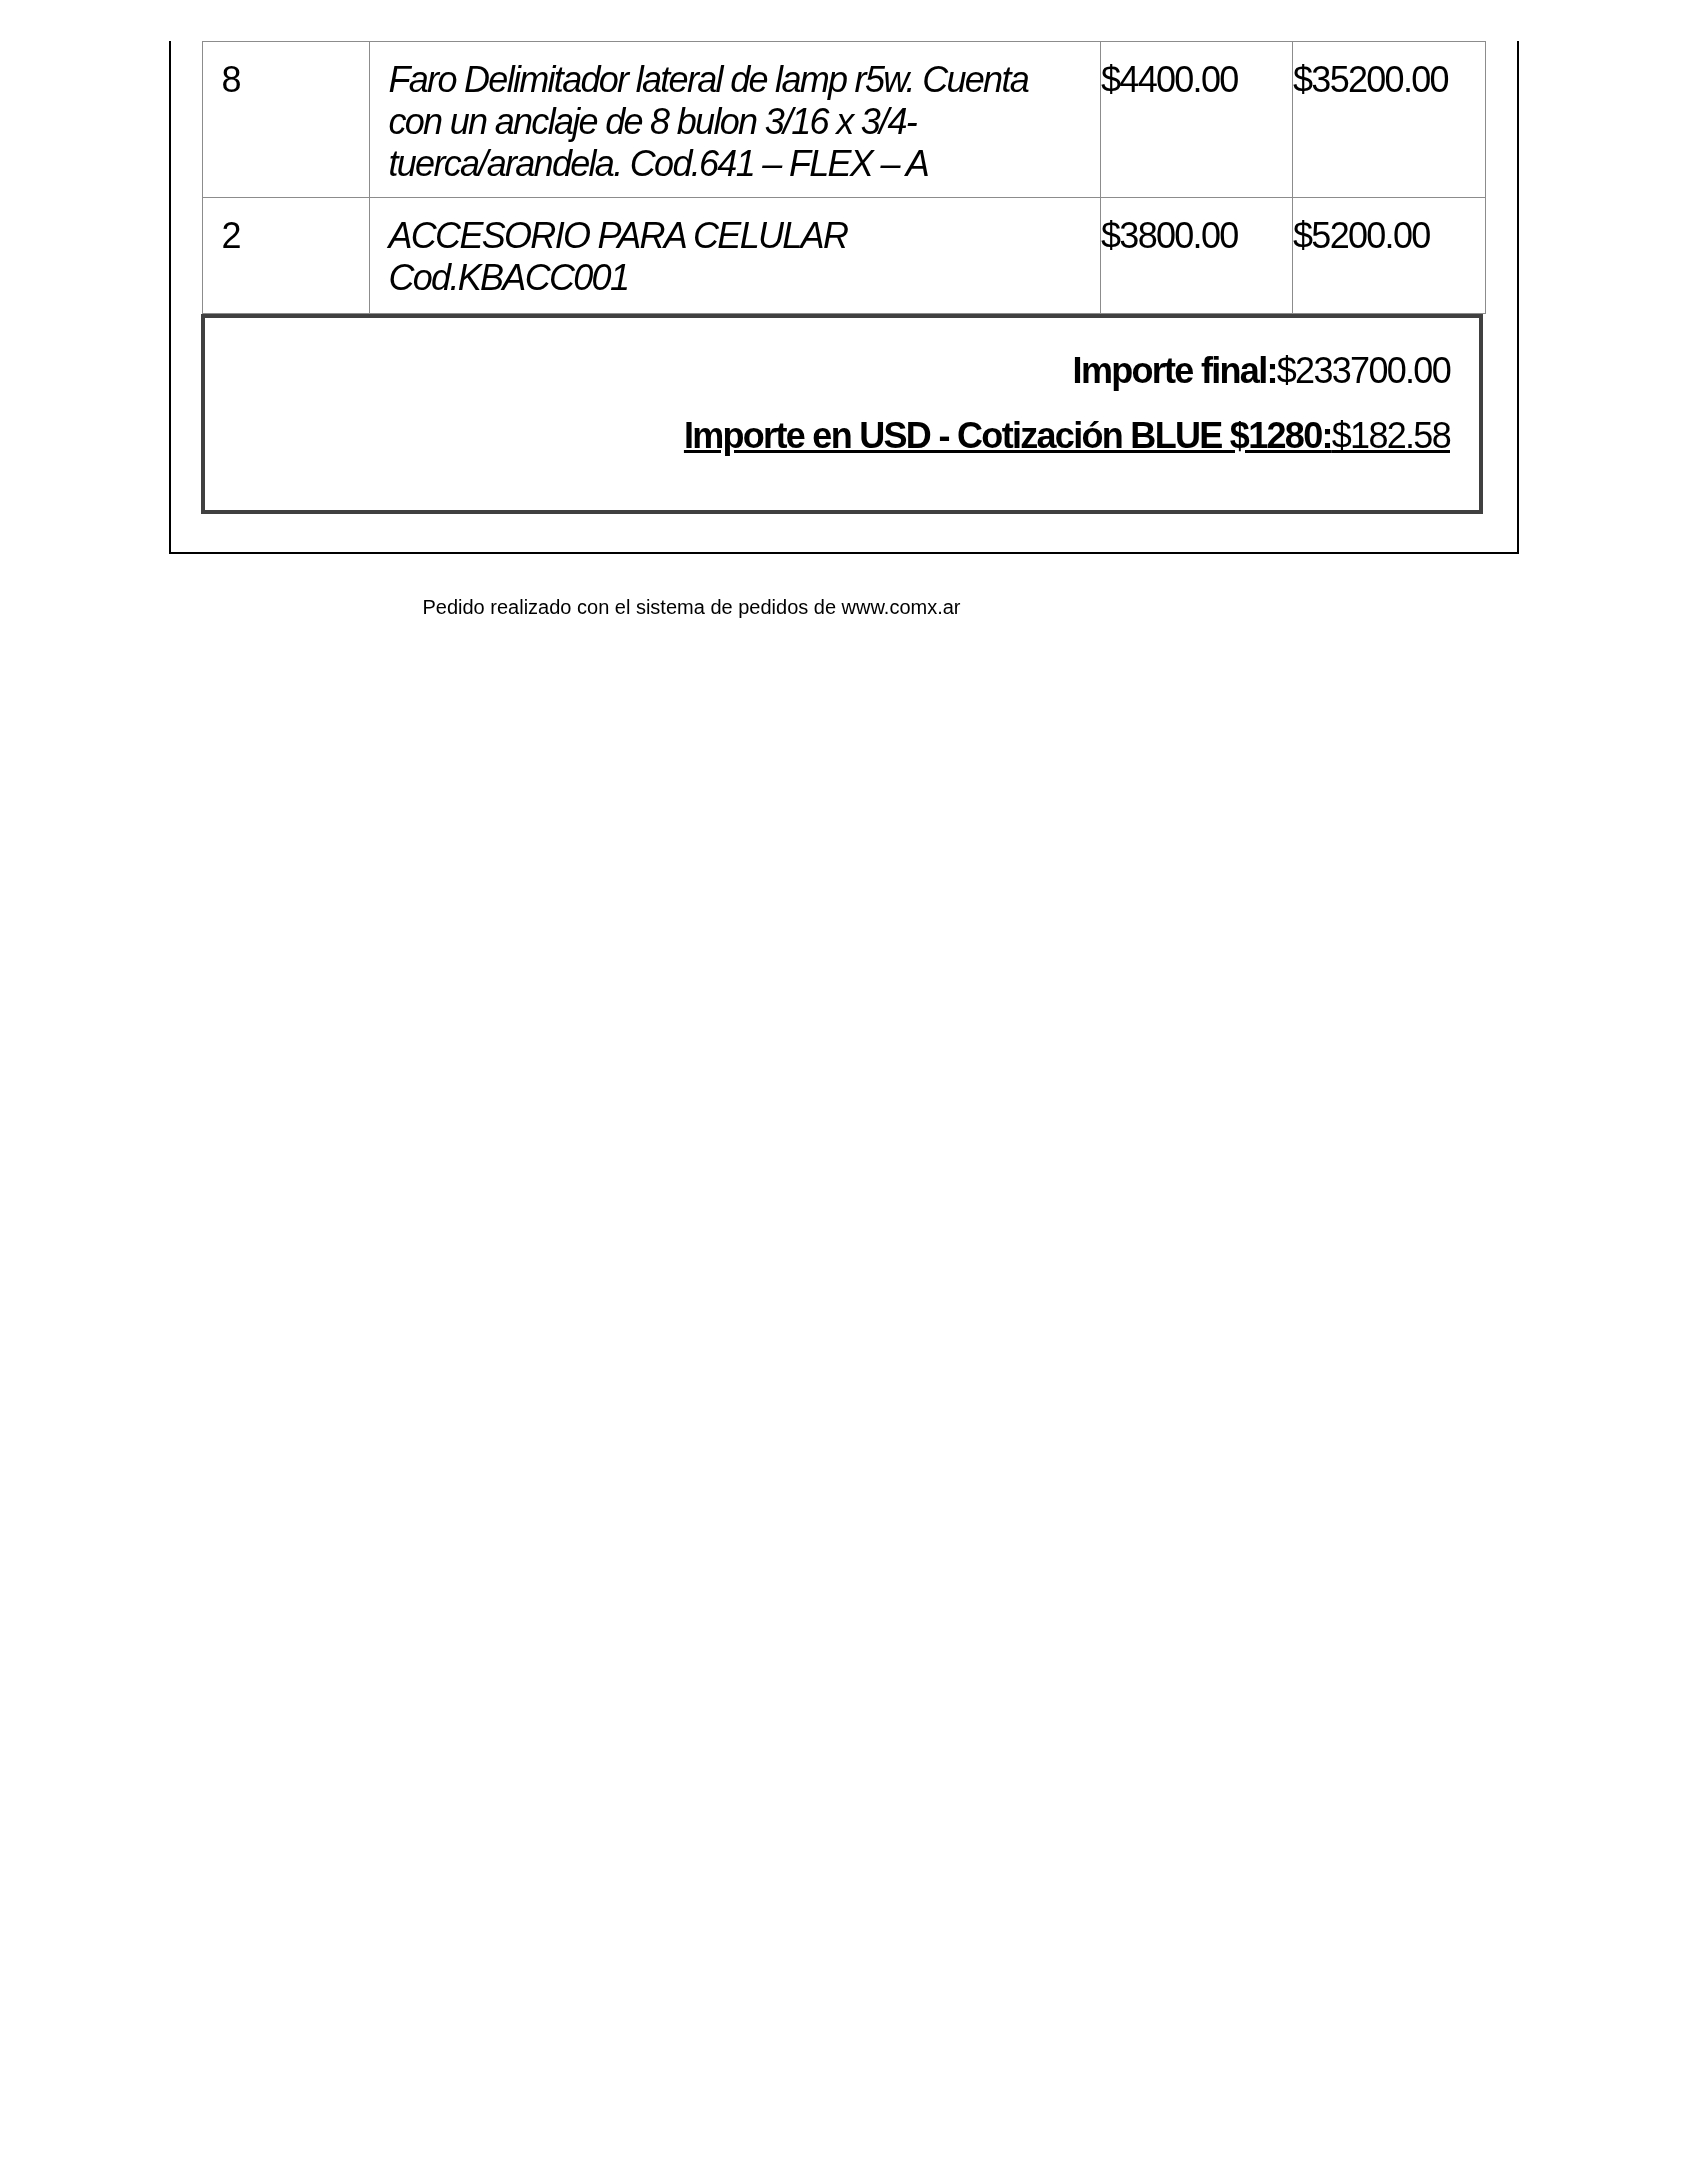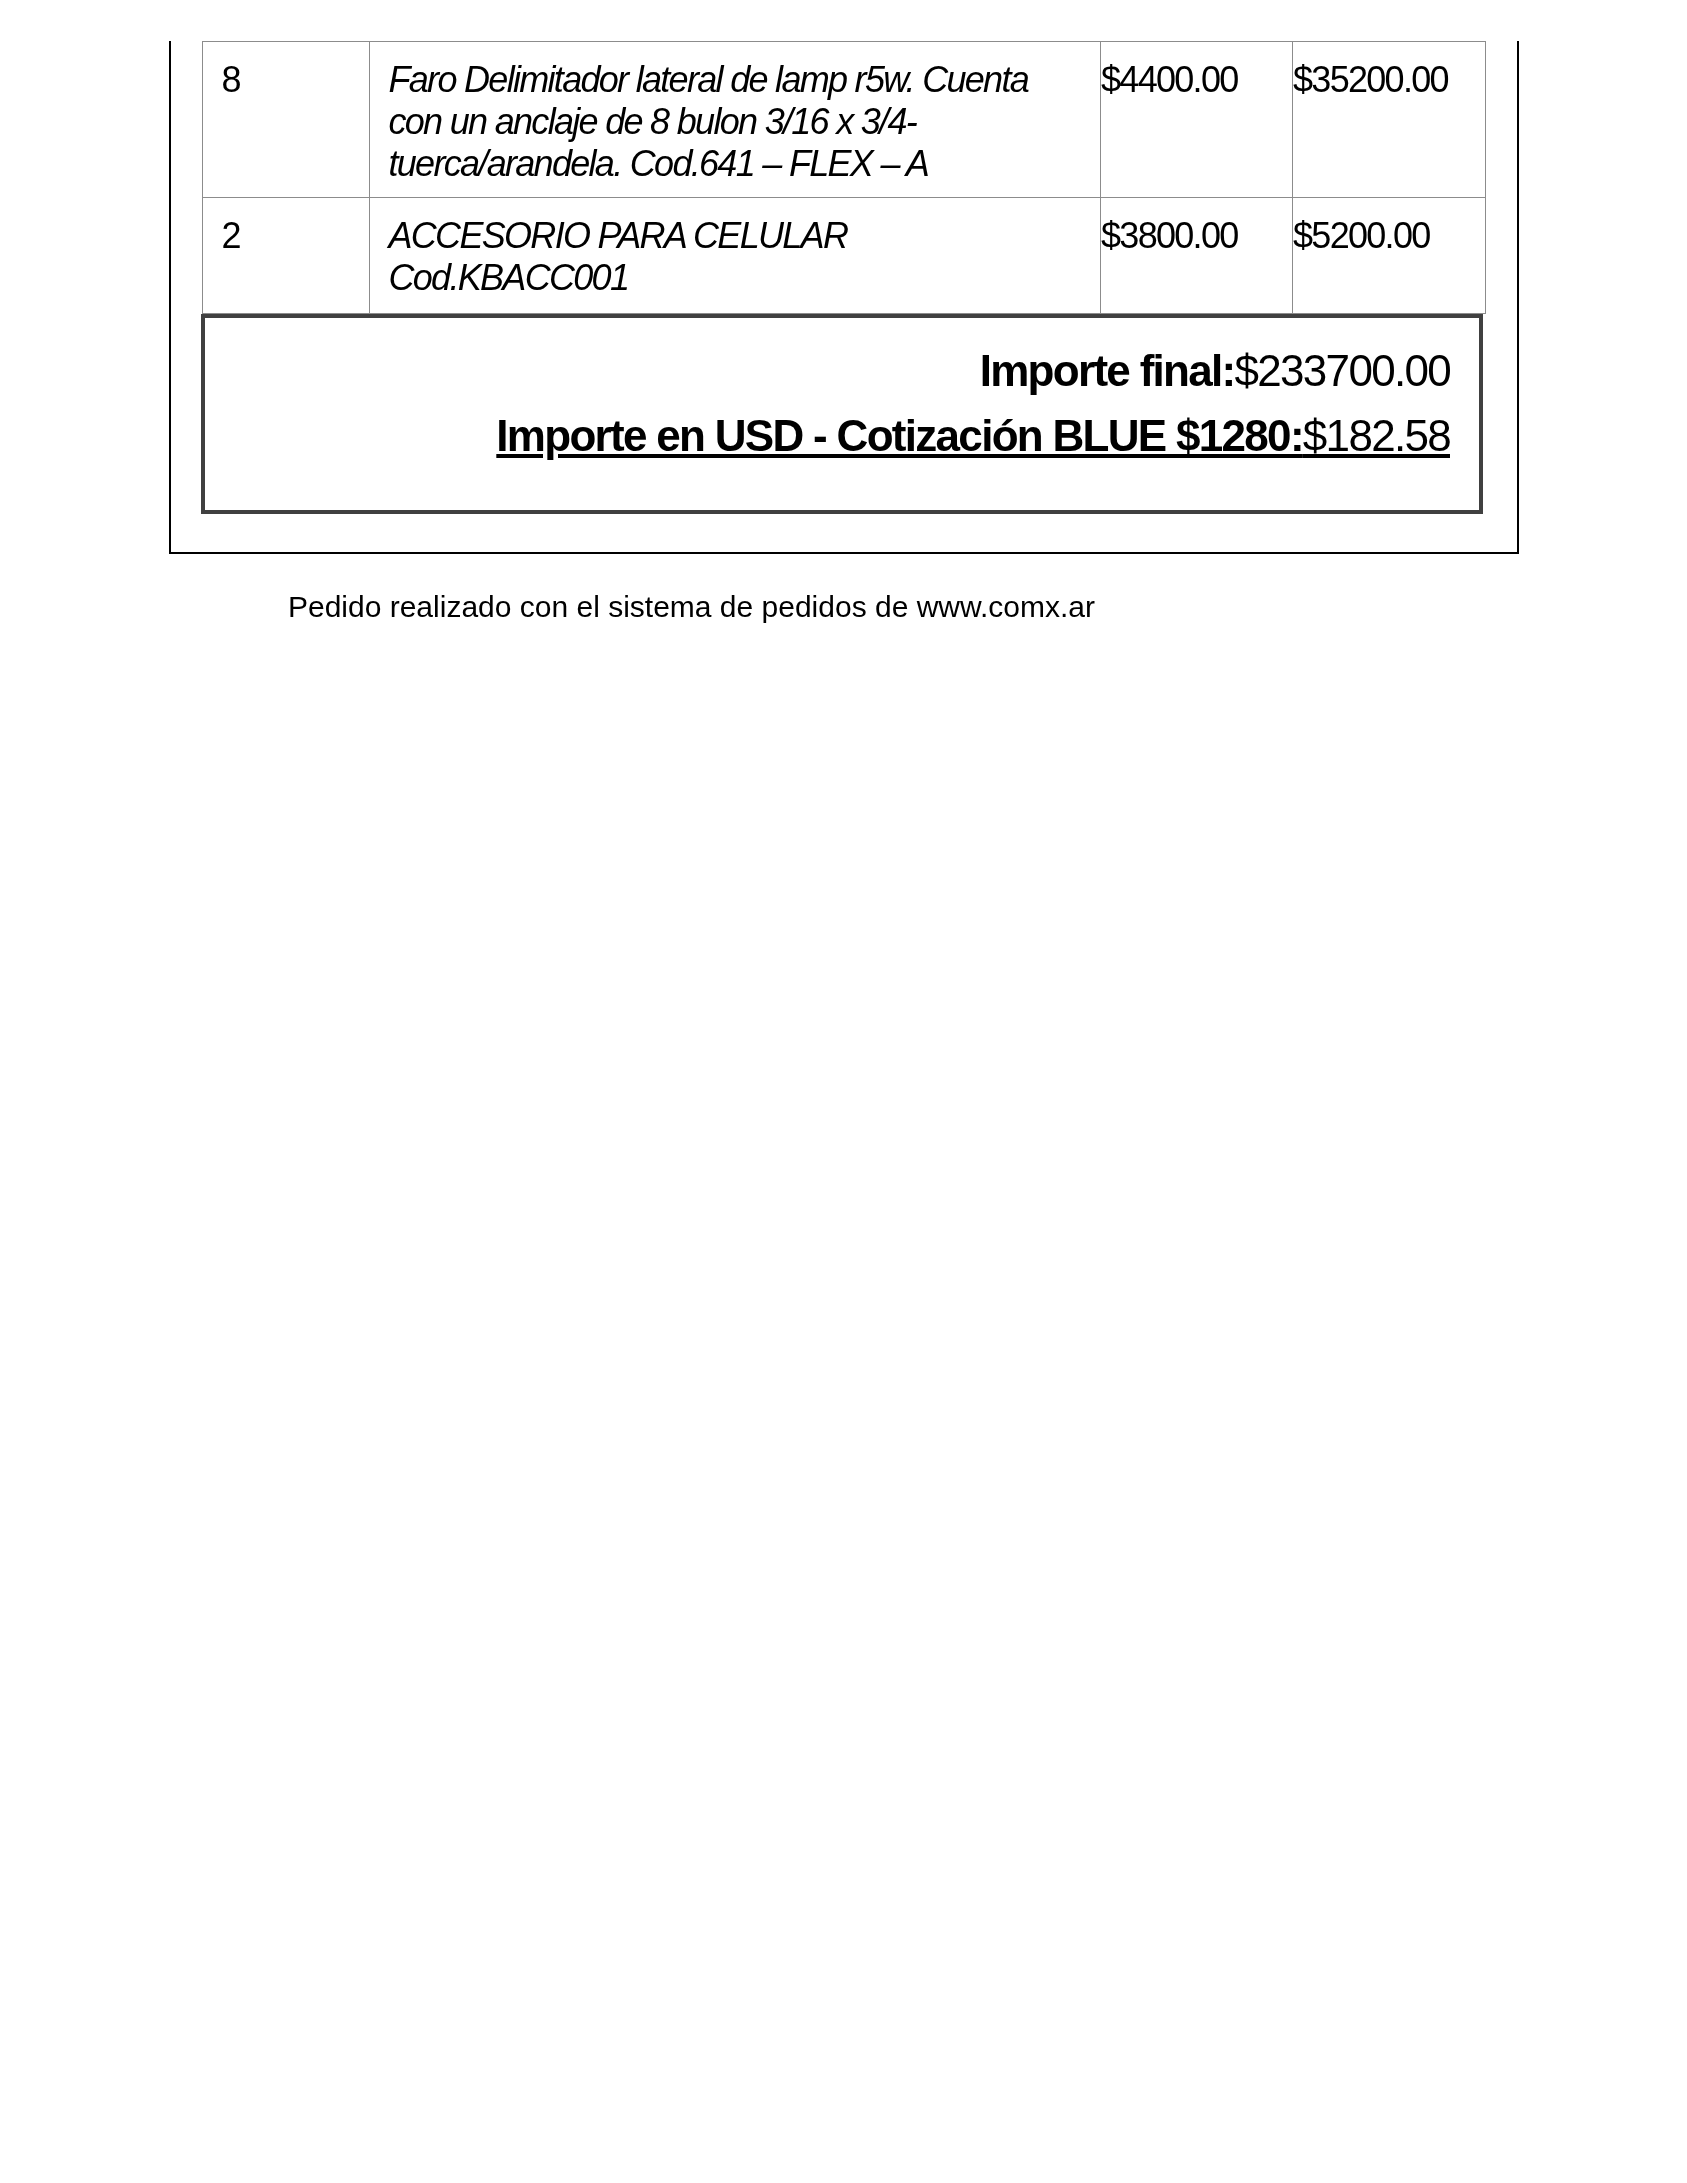--- a/index.html
+++ b/index.html
@@ -53,37 +53,37 @@
     position: absolute;
     left: 201px;
     top: 314px;
     width: 1282px;
     height: 200px;
     border: 4.6px solid #404040;
     background: #ffffff;
     text-align: right;
   }
   .sum-line {
-    font-size: 44px;
+    font-size: 36px;
     line-height: 42px;
     letter-spacing: -1.7px;
     white-space: nowrap;
   }
   .sum-line .lbl { font-weight: bold; }
   .sum-line-1 { margin: 32px 29px 0 0; }
   .sum-line-2 { margin: 23px 29px 0 0; text-decoration: underline; }
 
   
   .footer-note {
     position: absolute;
     top: 589px;
     left: 0;
     width: 1383px;
     text-align: center;
-    font-size: 30px;
+    font-size: 20px;
     line-height: 36px;
     color: #000000;
   }
 </style>
 </head>
 <body>
 
 <div class="outer-box"></div>
 
 <table class="items">

